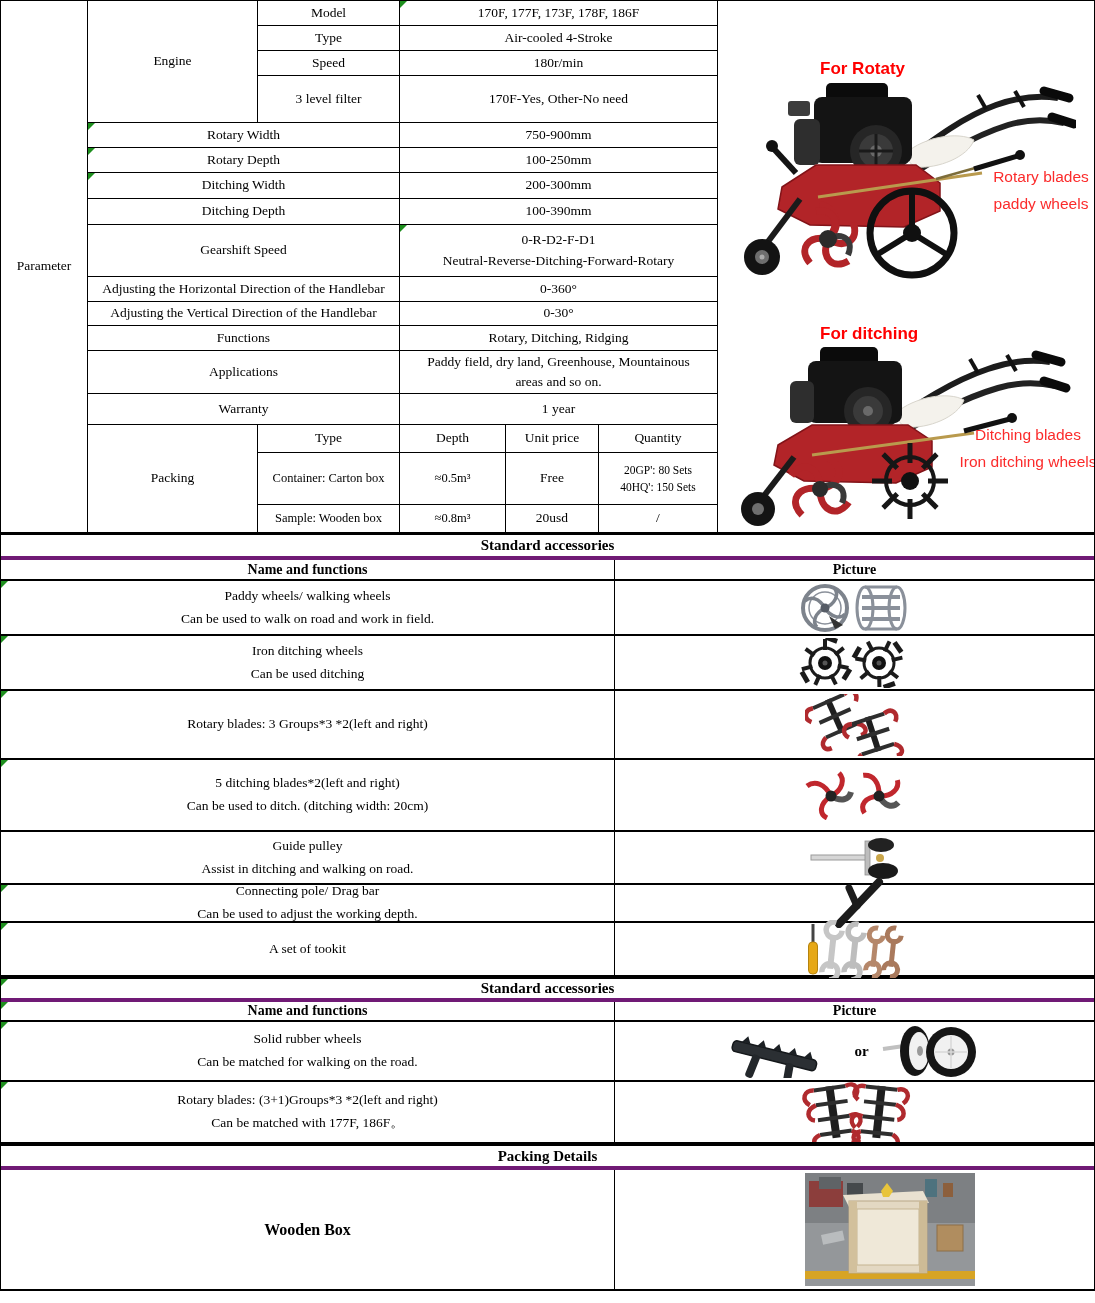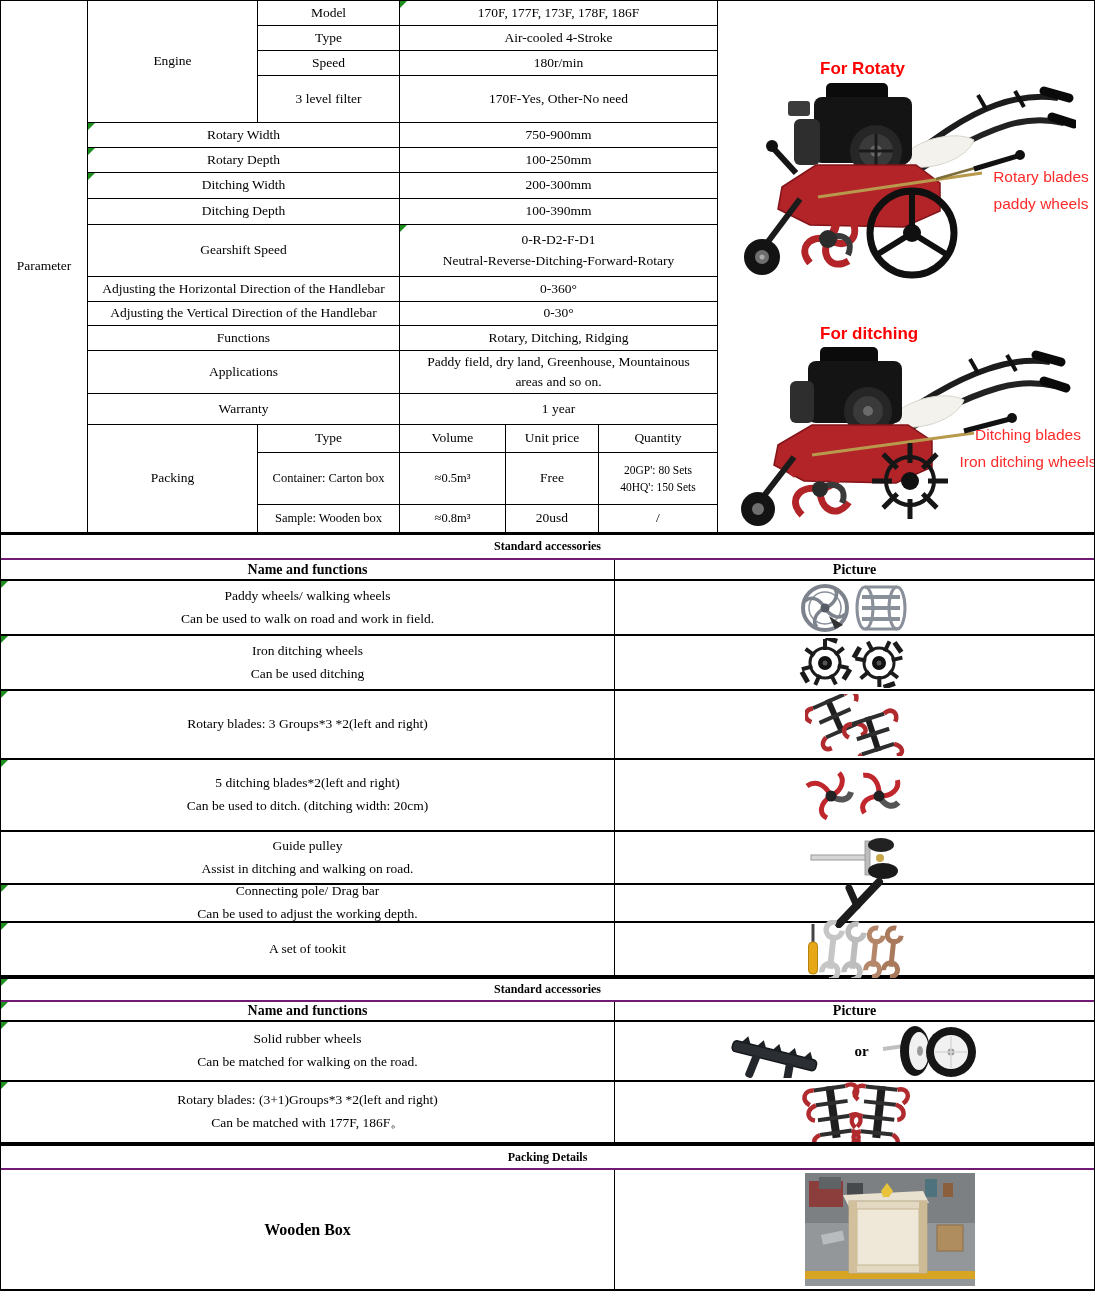--- a/index.html
+++ b/index.html
@@ -14,22 +14,22 @@
   .pc{border-right:1px solid #000;border-bottom:1px solid #000;position:relative;
       display:flex;flex-direction:column;align-items:center;justify-content:center;
       text-align:center;line-height:1.5;padding:0 4px;overflow:hidden;}
   .nbb{border-bottom:none;} .nbr{border-right:none;}
   .small{font-size:11.5px;line-height:1.45;}
   .gt::before{content:"";position:absolute;top:0;left:0;width:0;height:0;
       border-top:7px solid #1e8f1e;border-right:7px solid transparent;}
 
   
   .atable{width:1095px;border:1px solid #000;border-top:2px solid #000;border-bottom:2px solid #000;}
-  .sec-title{height:25px;border-bottom:2px solid #701a75;display:flex;align-items:center;justify-content:center;
-             font-weight:bold;font-size:12px;}
+  .sec-title{height:25px;border-bottom:4px solid #701a75;display:flex;align-items:center;justify-content:center;
+             font-weight:bold;font-size:15px;}
   .colhead{display:flex;border-bottom:2px solid #000;font-weight:bold;font-size:14px;}
   .arow{display:flex;border-bottom:2px solid #000;}
   .arow:last-child,.colrowlast{border-bottom:none;}
   .ncell{width:614px;border-right:1px solid #000;display:flex;flex-direction:column;
          align-items:center;justify-content:center;text-align:center;line-height:1.7;position:relative;}
   .pcell{flex:1;display:flex;align-items:center;justify-content:center;gap:8px;}
 
   
   .img-cell{padding:0;}
   .red-title{position:absolute;font-family:"Liberation Sans",sans-serif;font-weight:bold;
@@ -80,21 +80,21 @@
     <div class="pc" style="grid-area:11/4/12/7">0-30°</div>
     <div class="pc" style="grid-area:12/2/13/4">Functions</div>
     <div class="pc" style="grid-area:12/4/13/7">Rotary, Ditching, Ridging</div>
     <div class="pc" style="grid-area:13/2/14/4">Applications</div>
     <div class="pc" style="grid-area:13/4/14/7;padding:0 14px">Paddy field, dry land, Greenhouse, Mountainous areas and so on.</div>
     <div class="pc" style="grid-area:14/2/15/4">Warranty</div>
     <div class="pc" style="grid-area:14/4/15/7">1 year</div>
 
     <div class="pc nbb" style="grid-area:15/2/18/3">Packing</div>
     <div class="pc" style="grid-area:15/3/16/4">Type</div>
-    <div class="pc" style="grid-area:15/4/16/5">Volume</div>
+    <div class="pc" style="grid-area:15/4/16/5">Depth</div>
     <div class="pc" style="grid-area:15/5/16/6">Unit price</div>
     <div class="pc" style="grid-area:15/6/16/7">Quantity</div>
 
     <div class="pc small" style="grid-area:16/3/17/4;font-size:12.5px">Container: Carton box</div>
     <div class="pc small" style="grid-area:16/4/17/5;font-size:12.5px">≈0.5m³</div>
     <div class="pc" style="grid-area:16/5/17/6">Free</div>
     <div class="pc small" style="grid-area:16/6/17/7">
       <div>20GP': 80 Sets</div>
       <div>40HQ': 150 Sets</div>
     </div>

